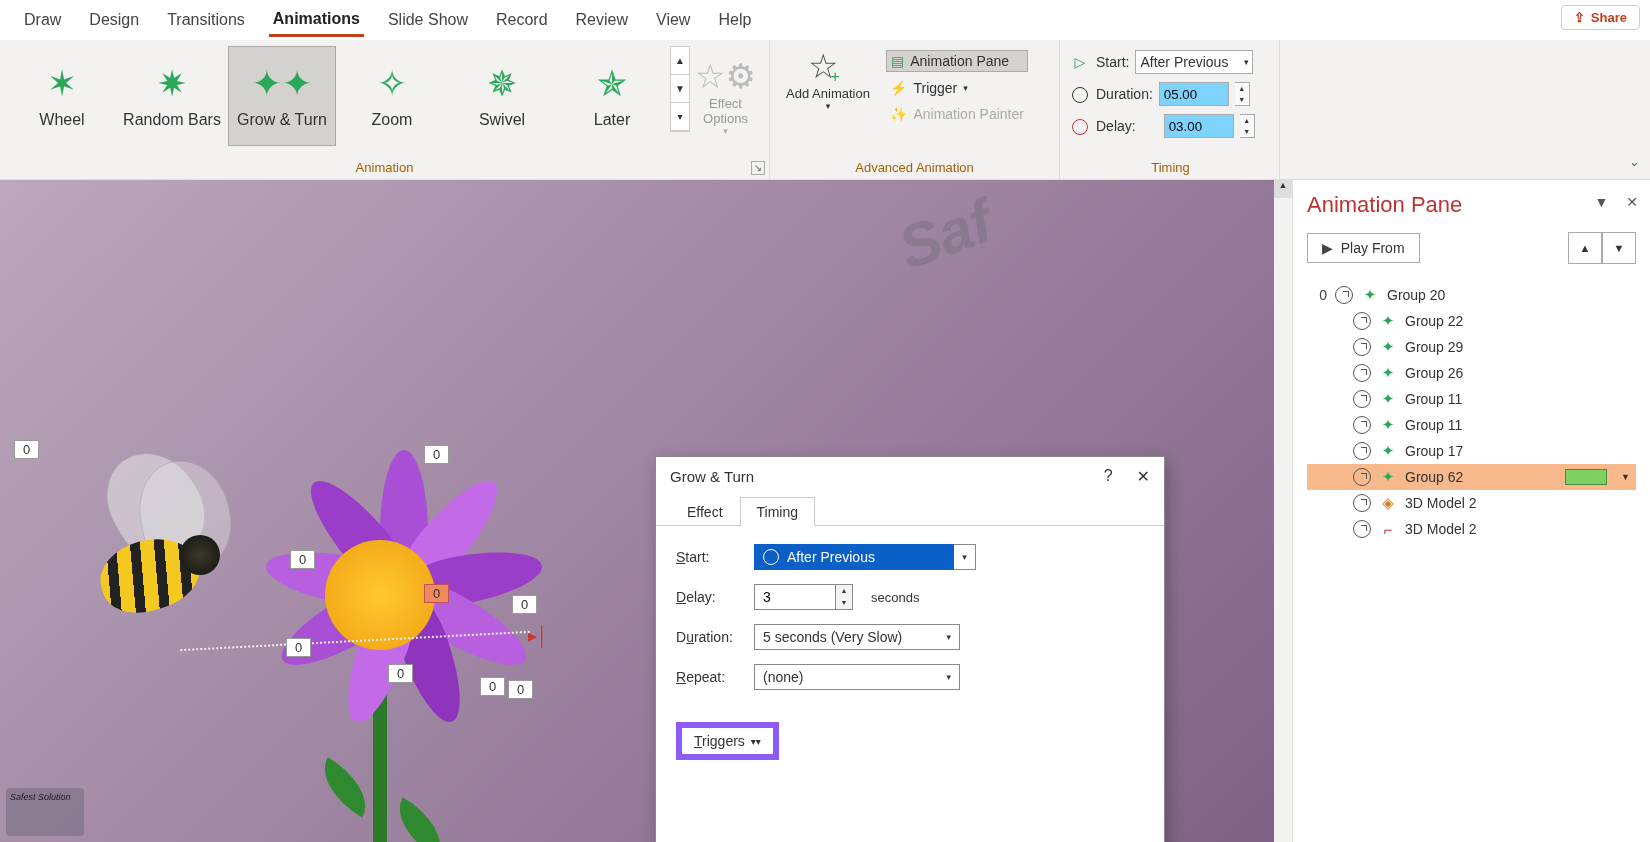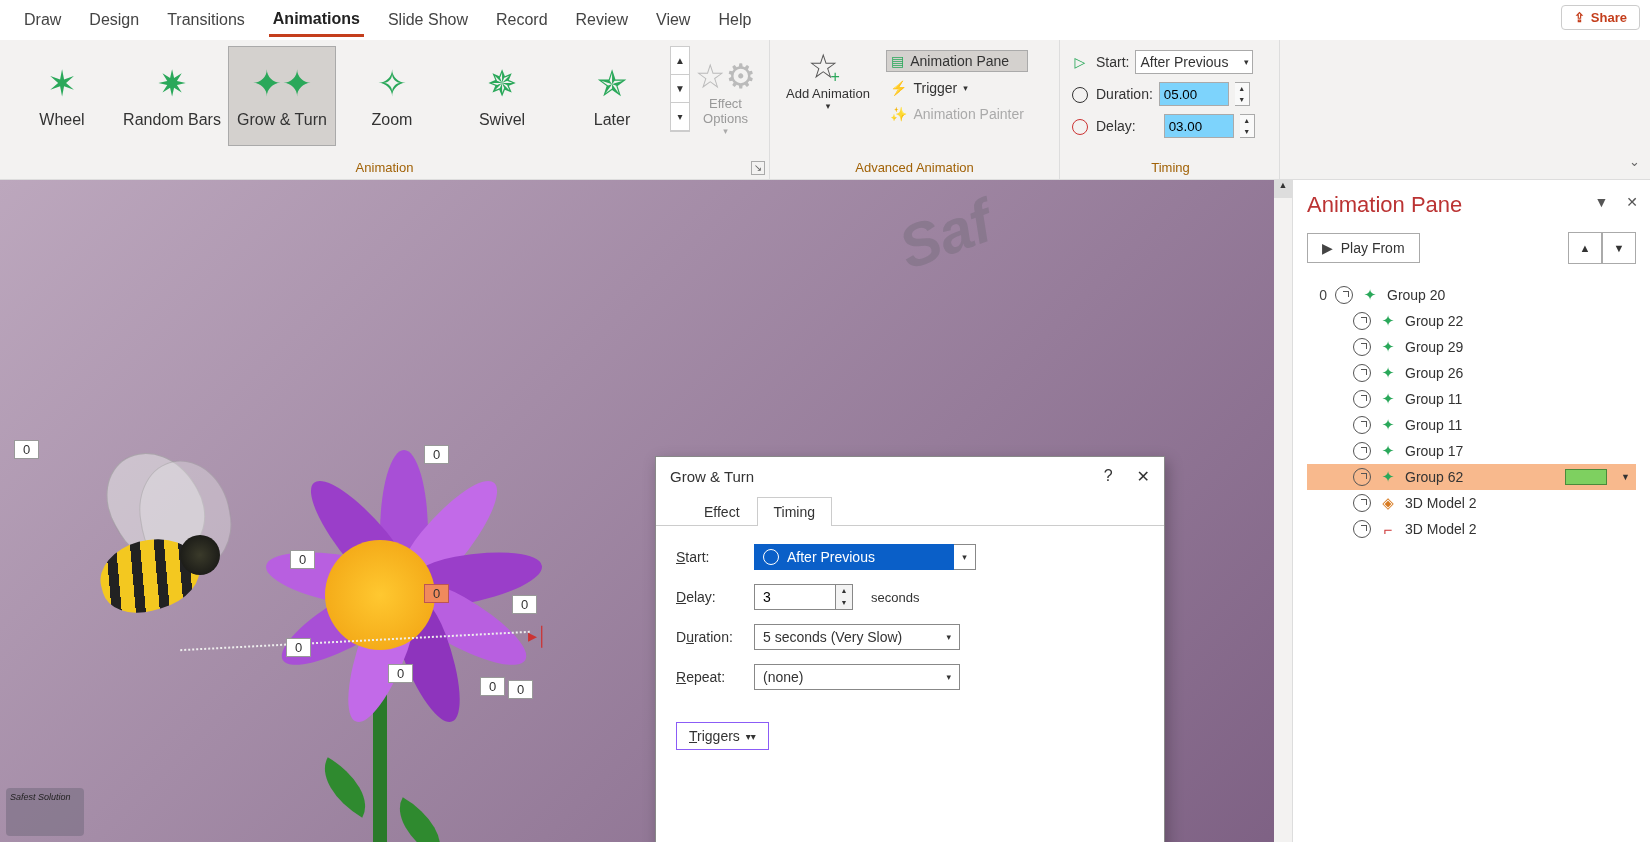--- a/index.html
+++ b/index.html
@@ -76,35 +76,35 @@
 .watermark { position:absolute; right:300px; top:20px; font-size:60px; font-weight:bold; color:rgba(120,110,125,0.5); transform:rotate(-20deg); font-style:italic;}
 
 
 .path-line { position:absolute; border-top:2px dotted #eee; }
 
 
 .dialog { position: absolute; left: 655px; top: 276px; width: 510px; height: 495px; background: #fff; border: 1px solid #888; box-shadow: 3px 5px 14px rgba(0,0,0,0.25); display:flex; flex-direction:column;}
 .dialog .titlebar { display:flex; justify-content:space-between; align-items:center; padding:10px 14px; font-size:15px;}
 .dialog .titlebar .right { display:flex; gap:24px; font-size:16px; color:#333;}
 .dialog .titlebar .right span { cursor:pointer; }
-.dialog .tabs { display:flex; border-bottom:1px solid #ccc; padding:0 31px;}
+.dialog .tabs { display:flex; border-bottom:1px solid #ccc; padding:0 14px;}
 .dialog .tabs .dtab { padding:6px 16px; cursor:pointer; font-size:14px; border:1px solid transparent; border-bottom:none; position:relative; top:1px;}
 .dialog .tabs .dtab.active { border-color:#ccc; background:#fff; }
 .dialog .content { padding:18px 20px; flex:1;}
 .content .row { display:flex; align-items:center; margin-bottom:14px;}
 .content .row .lbl { width:78px; font-size:14px;}
 .content .row .lbl u { text-decoration:underline;}
 .d-input { border:1px solid #888; padding:3px 8px; font-size:14px; background:#fff; height:26px;}
 .d-select { border:1px solid #888; font-size:14px; height:26px; display:flex; align-items:center; justify-content:space-between; padding:0 8px; cursor:pointer; background:#fff;}
 .d-select.blue { background:#0a5fc8; color:#fff; border-color:#0a5fc8;}
 .d-spinner { display:flex; flex-direction:column; border:1px solid #888; border-left:none;}
 .d-spinner div { width:16px; height:12px; font-size:7px; text-align:center; line-height:12px; background:#f3f3f3; cursor:pointer;}
 .checkbox-row { display:flex; align-items:center; gap:8px; font-size:14px; margin-top:4px;}
 .checkbox-row .cbx { width:16px; height:16px; border:1px solid #888; border-radius:3px; cursor:pointer;}
-.triggers-btn { margin-top:18px; border:1px solid #8b5cf6; padding:5px 12px; display:inline-flex; align-items:center; gap:6px; cursor:pointer; font-size:14px;}
+.triggers-btn { margin-top:18px; border:6px solid #8b5cf6; padding:5px 12px; display:inline-flex; align-items:center; gap:6px; cursor:pointer; font-size:14px;}
 
 
 .anim-pane { width:358px; background:#fff; border-left:1px solid #ddd; padding:12px 14px; position:relative;}
 .anim-pane h2 { color:#b33; font-size:22px; font-weight:400; margin-bottom:14px;}
 .anim-pane .pane-controls { position:absolute; right:12px; top:14px; display:flex; gap:18px; color:#555; font-size:14px;}
 .anim-pane .pane-controls span { cursor:pointer;}
 .play-row { display:flex; align-items:center; gap:10px; margin-bottom:18px;}
 .play-btn { border:1px solid #aaa; padding:6px 14px; display:flex; align-items:center; gap:8px; cursor:pointer; font-size:14px;}
 .order-btns { margin-left:auto; display:flex;}
 .order-btns div { width:34px; height:32px; border:1px solid #aaa; text-align:center; line-height:30px; cursor:pointer; font-size:11px;}

